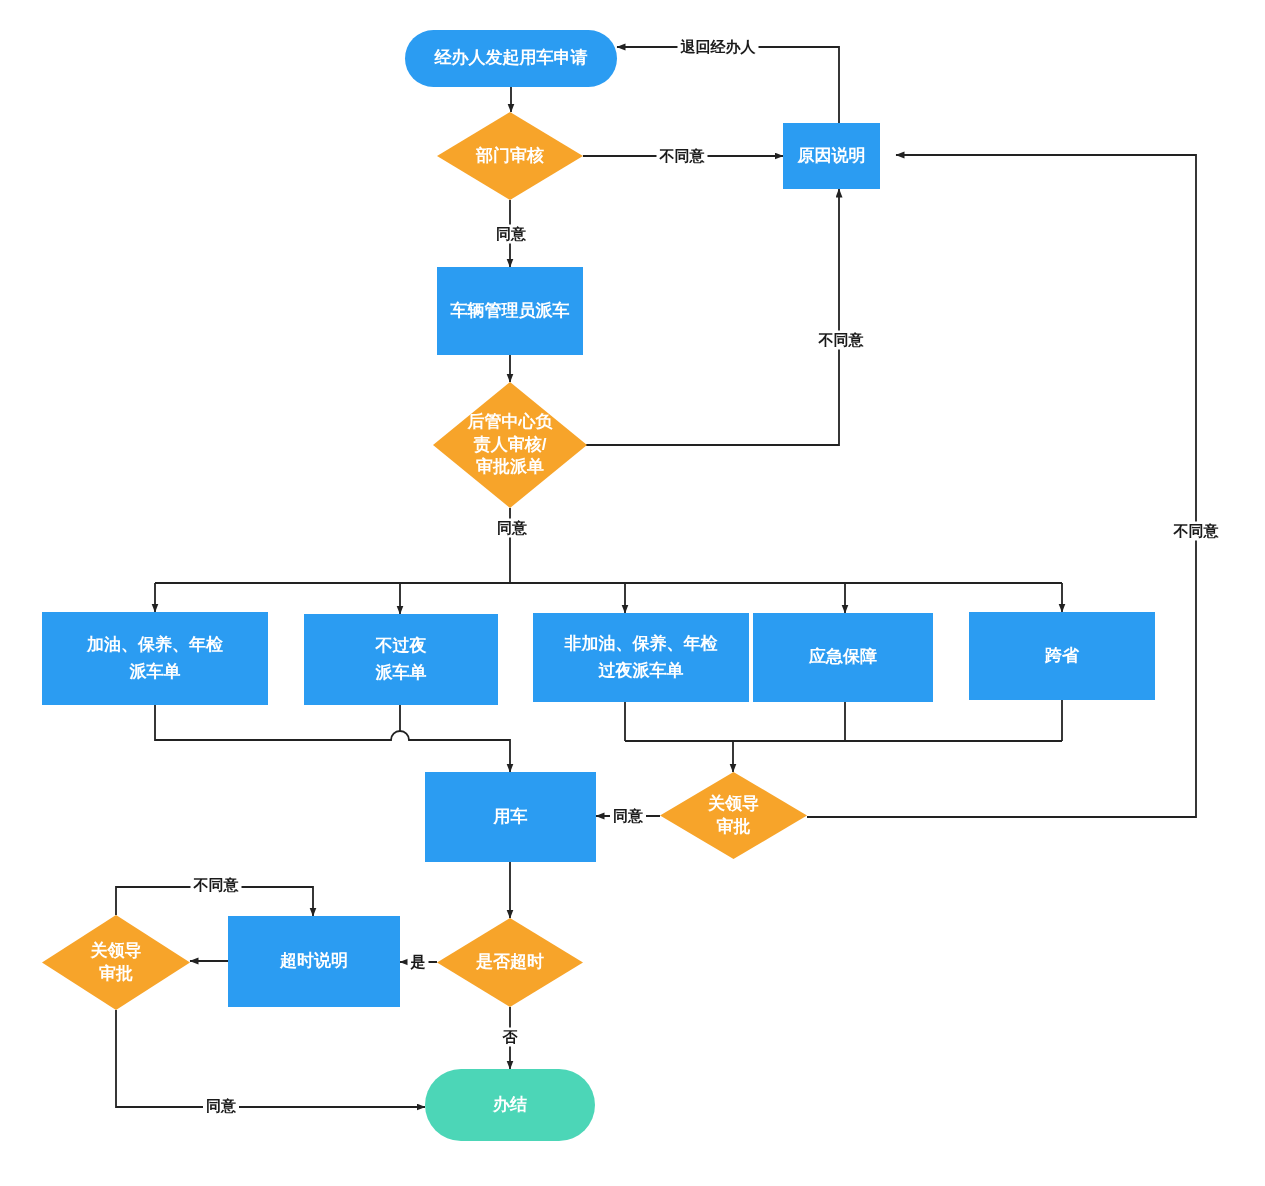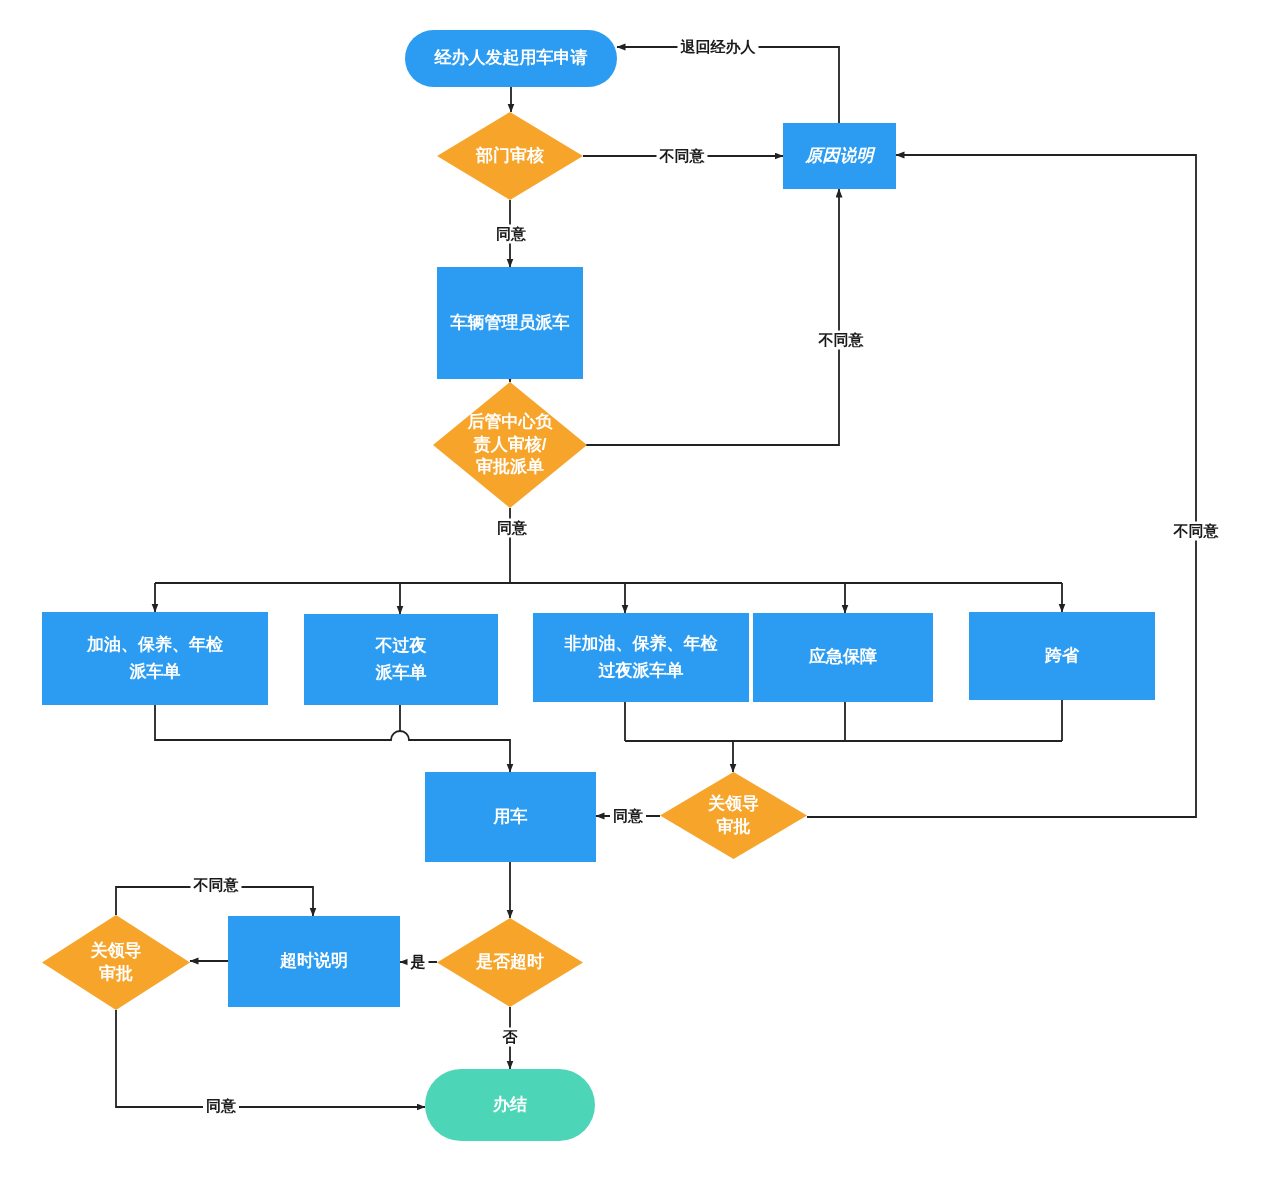--- a/index.html
+++ b/index.html
@@ -78,23 +78,23 @@
     <path d="M228,961 H190" marker-end="url(#arrow)"></path>
     <path d="M116,915 V887 H313 V916" marker-end="url(#arrow)"></path>
     <path d="M116,1010 V1107 H425" marker-end="url(#arrow)"></path>
     <path d="M510,1007 V1069" marker-end="url(#arrow)"></path>
   </svg>
 
   <div class="node pill-start" style="left:405px;top:18px;width:212px;height:57px;">经办人发起用车申请</div>
 
   <div class="node diamond" style="left:437px;top:112px;width:146px;height:88px;">部门审核</div>
 
-  <div class="node rect" style="left:783px;top:123px;width:113px;height:66px;font-style:italic;">原因说明</div>
+  <div class="node rect" style="left:783px;top:123px;width:97px;height:66px;">原因说明</div>
 
-  <div class="node rect" style="left:437px;top:267px;width:146px;height:112px;">车辆管理员派车</div>
+  <div class="node rect" style="left:437px;top:267px;width:146px;height:88px;">车辆管理员派车</div>
 
   <div class="node diamond" style="left:433px;top:382px;width:154px;height:126px;">后管中心负
 责人审核/
 审批派单</div>
 
   <div class="node rect" style="left:42px;top:612px;width:226px;height:93px;">加油、保养、年检
 派车单</div>
 
   <div class="node rect" style="left:304px;top:614px;width:194px;height:91px;">不过夜
 派车单</div>

